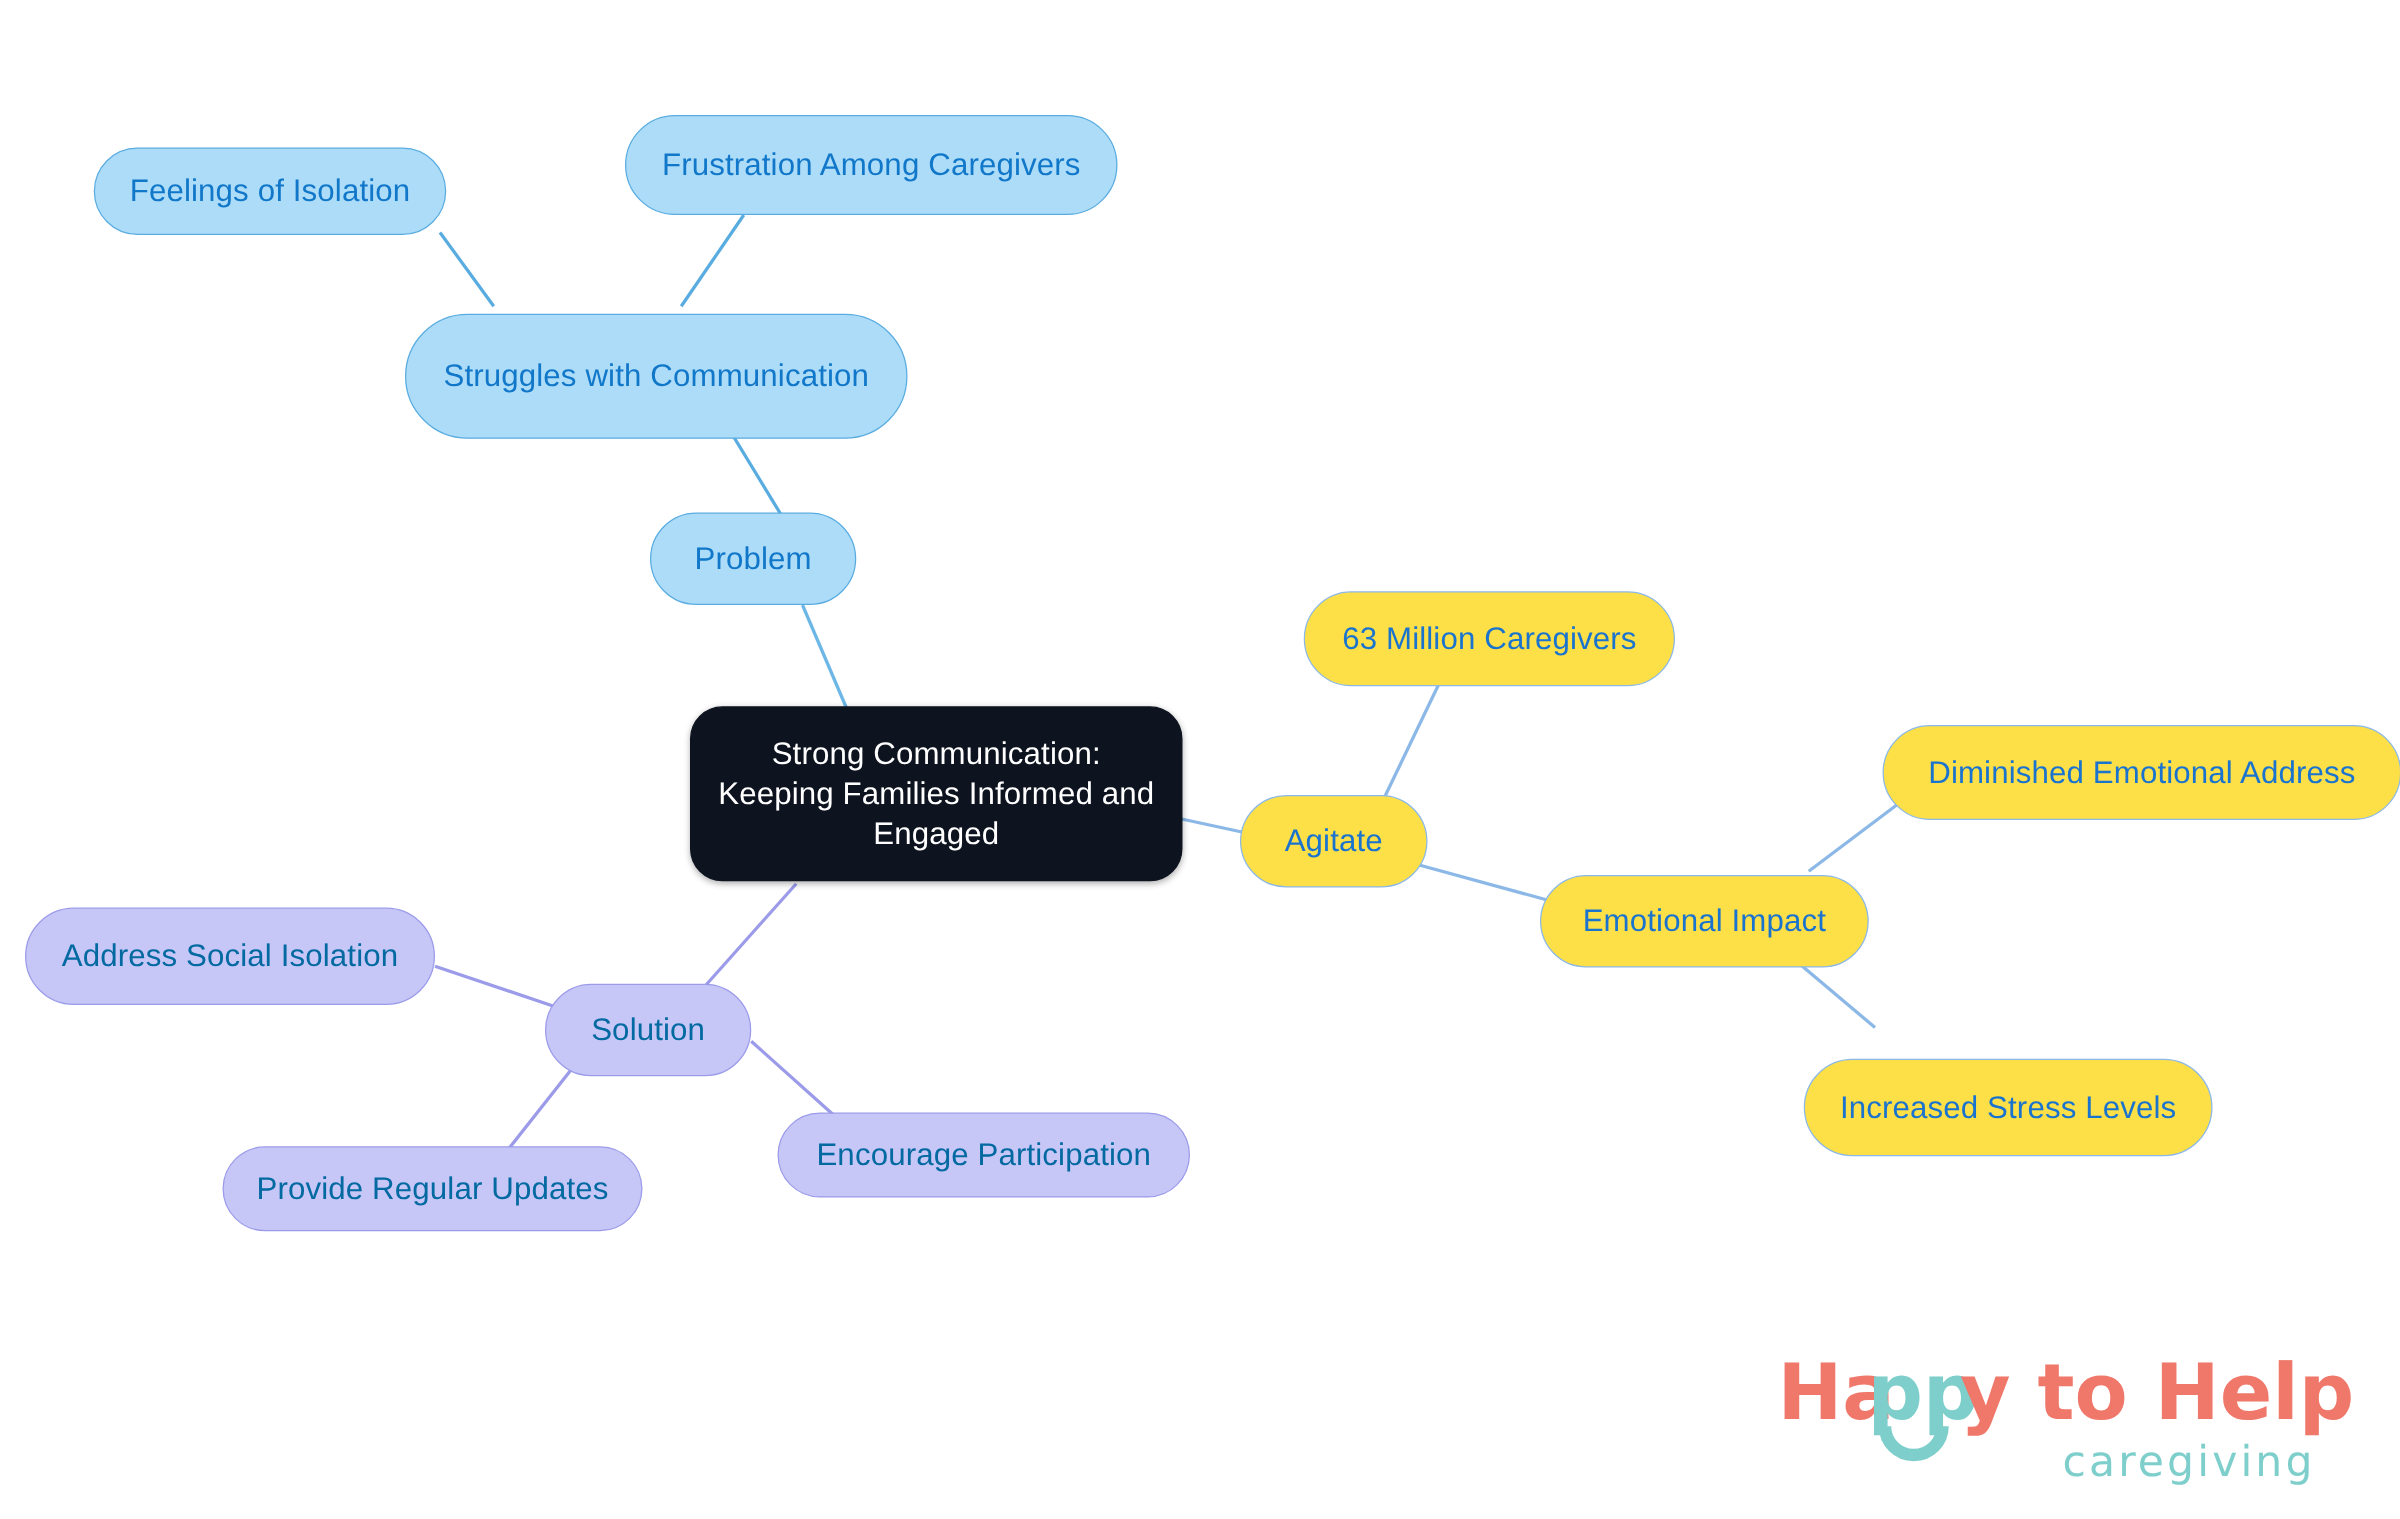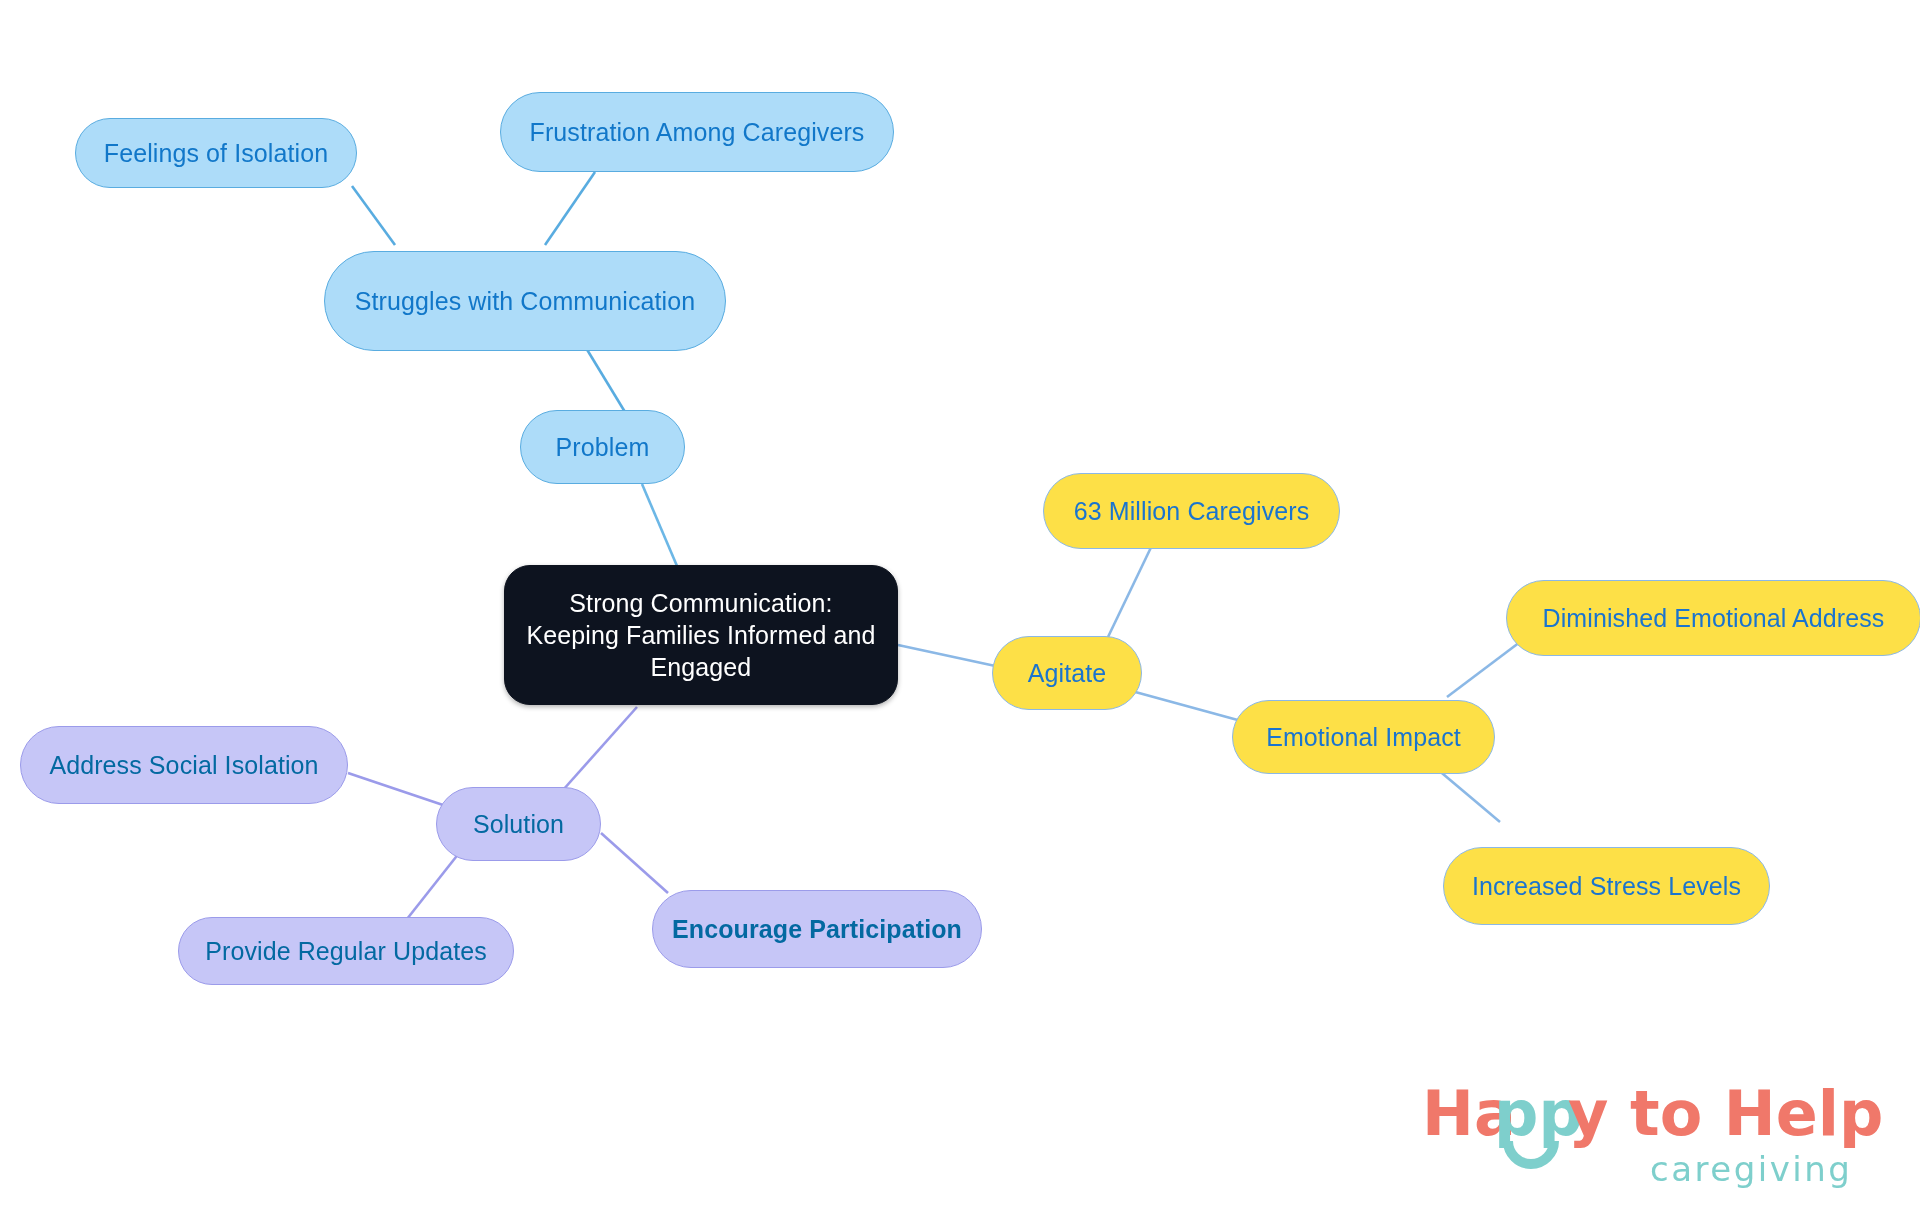--- a/index.html
+++ b/index.html
@@ -46,20 +46,21 @@
 
   
   .node.root {
     background: #0d131f;
     color: #ffffff;
     border: 1px solid #0d131f;
     border-radius: 26px;
     font-size: 25px;
     box-shadow: 0 2px 5px rgba(0,0,0,0.30);
     padding: 10px 18px;
+    margin-left: 48px;
   }
 
   
   .node.blue {
     background: #addcf9;
     border: 1.6px solid #59ace0;
     color: #1177c9;
     font-size: 25px;
   }
 
@@ -134,21 +135,21 @@
   <div class="node paleblue" style="left:1506px; top:580px; width:415px; height:76px;">Diminished Emotional Address</div>
 
   <div class="node paleblue" style="left:1443px; top:847px; width:327px; height:78px;">Increased Stress Levels</div>
 
   <div class="node purple" style="left:436px; top:787px; width:165px; height:74px;">Solution</div>
 
   <div class="node purple" style="left:20px; top:726px; width:328px; height:78px;">Address Social Isolation</div>
 
   <div class="node purple" style="left:178px; top:917px; width:336px; height:68px;">Provide Regular Updates</div>
 
-  <div class="node purple" style="left:652px; top:890px; width:330px; height:78px;font-weight:bold;">Encourage Participation</div>
+  <div class="node purple" style="left:622px; top:890px; width:330px; height:68px;">Encourage Participation</div>
 
   <div id="brand">
     <svg viewBox="0 0 470 120" xmlns="http://www.w3.org/2000/svg">
 
       <text id="brand-p1" x="0" y="62" font-family="'DejaVu Sans', sans-serif" font-size="62" font-weight="bold" fill="#f0786a">Ha</text>
 
       <text id="brand-p2" x="72" y="62" font-family="'DejaVu Sans', sans-serif" font-size="62" font-weight="bold" fill="#7ecfcc">pp</text>
 
       <path d="M 86 68 A 23 23 0 0 0 132 68" stroke="#7ecfcc" stroke-width="10" fill="none" stroke-linecap="butt"></path>
 

